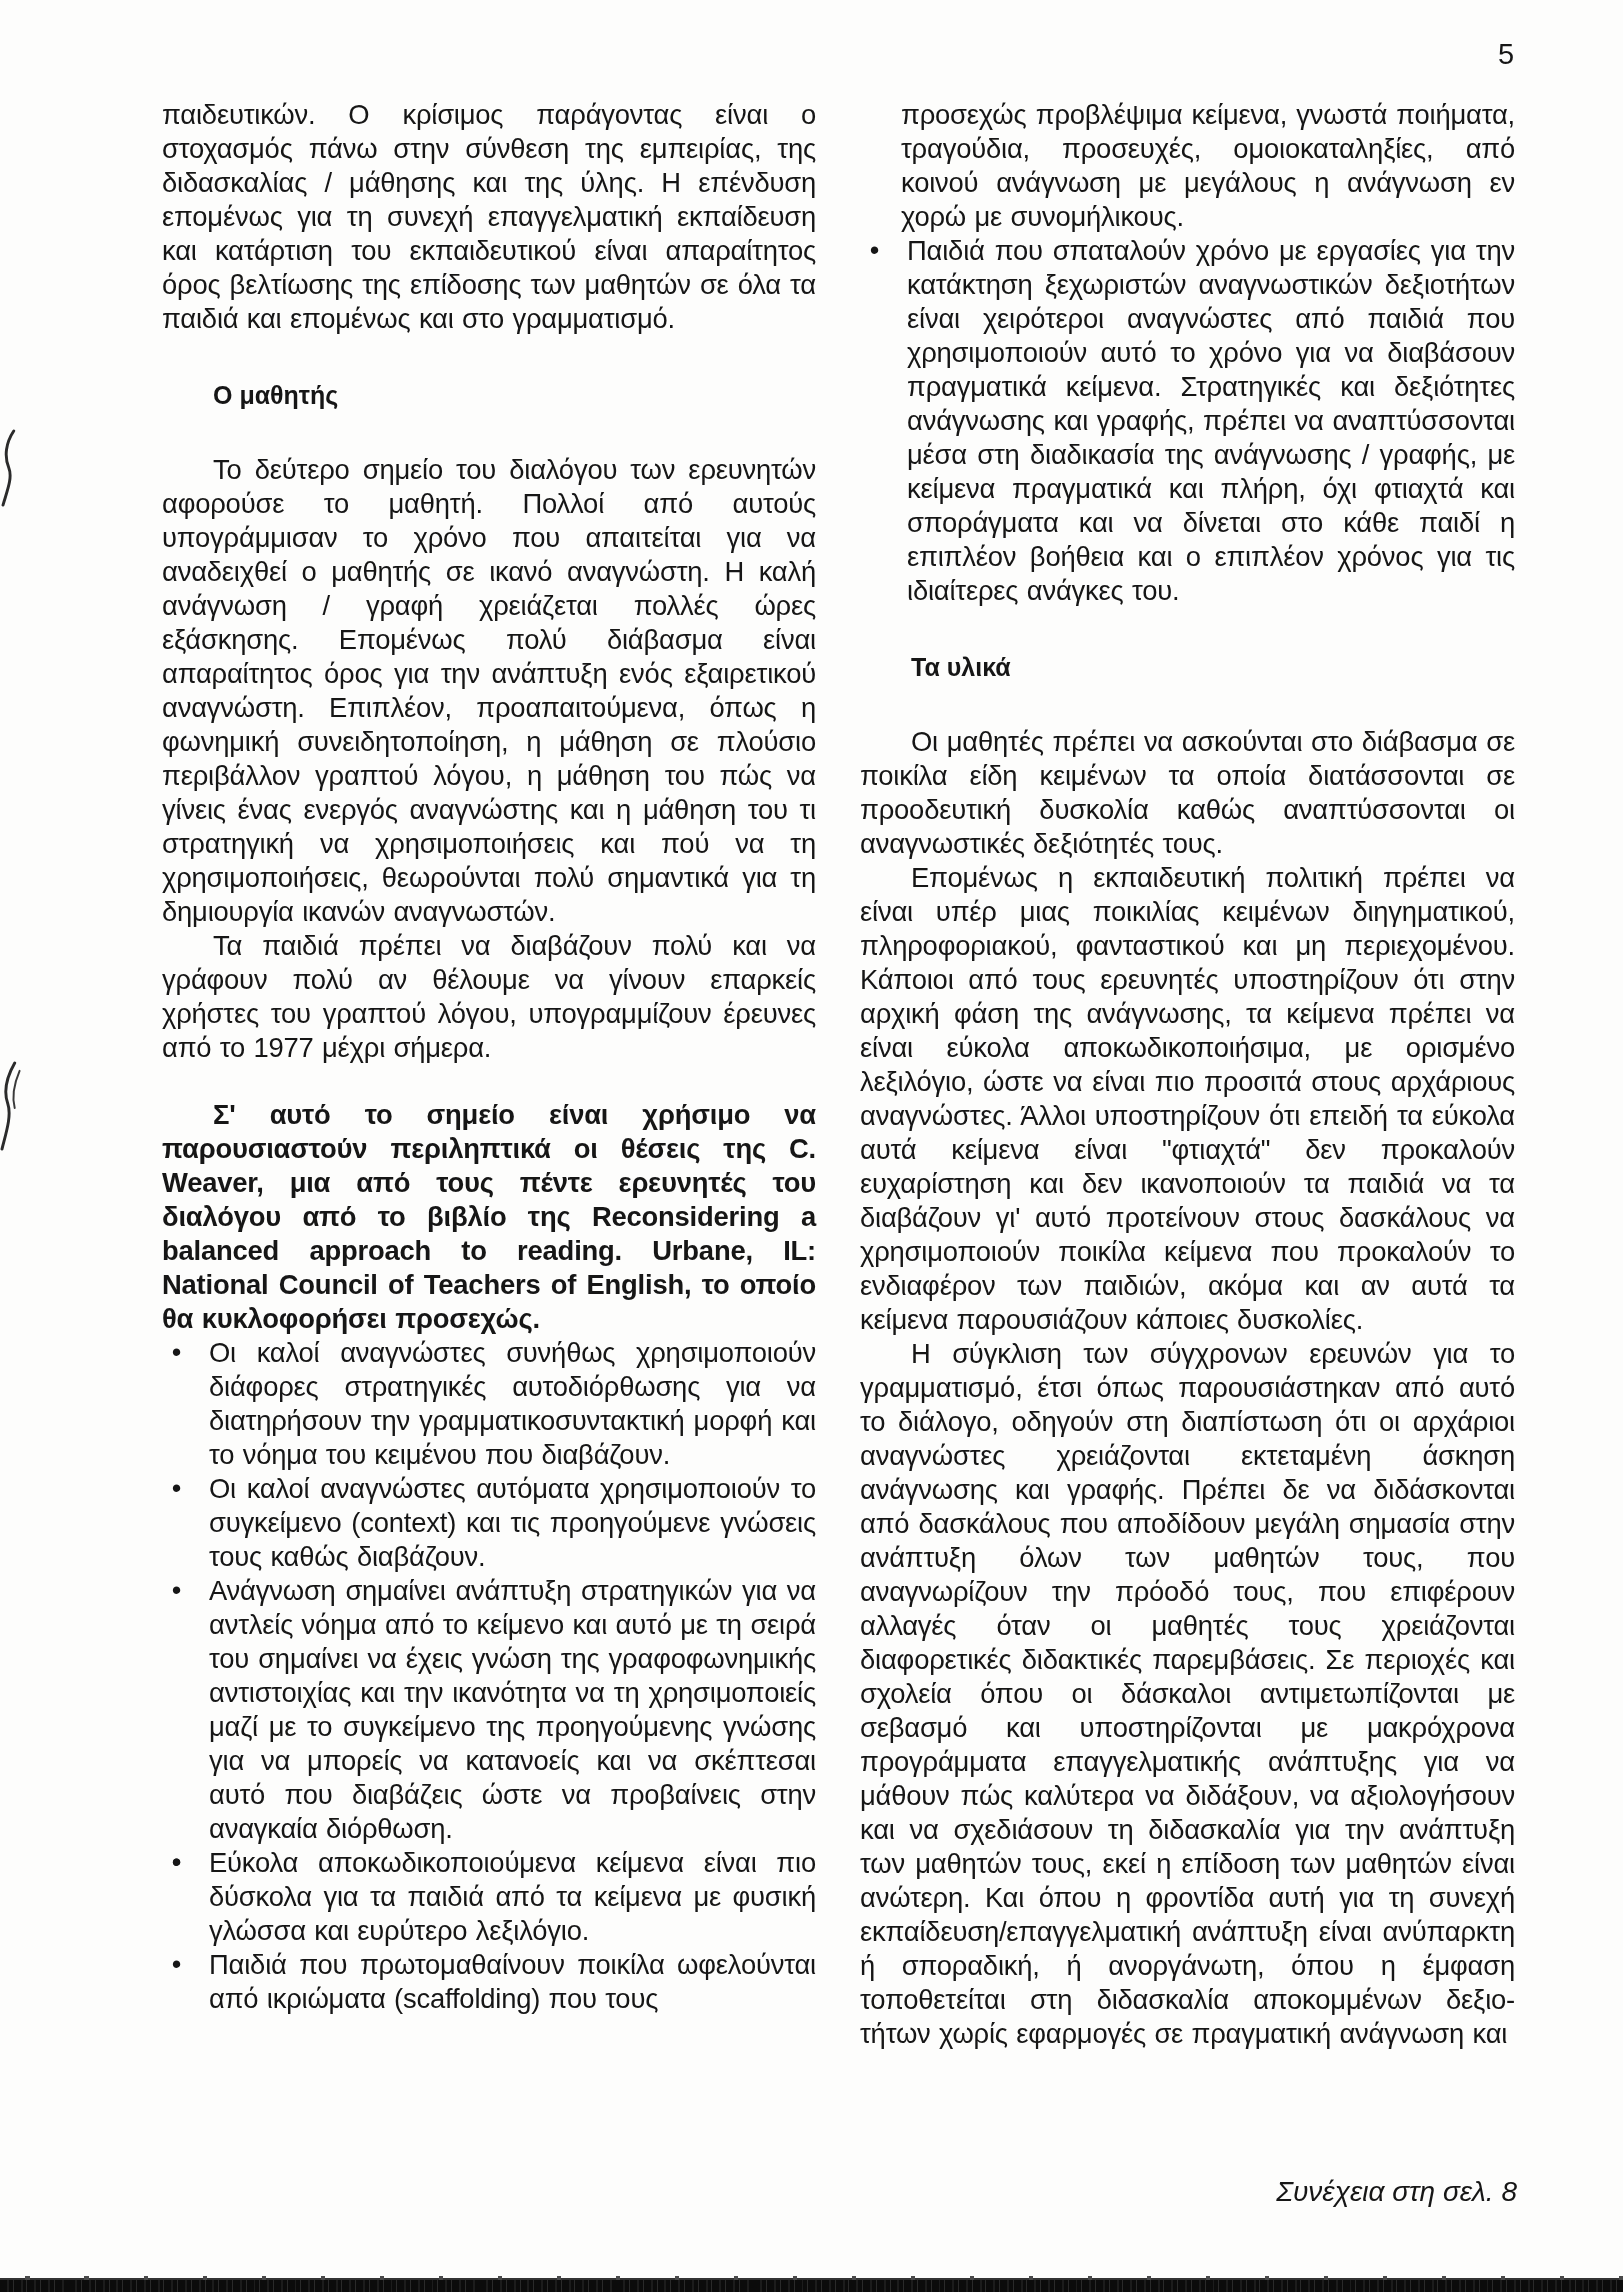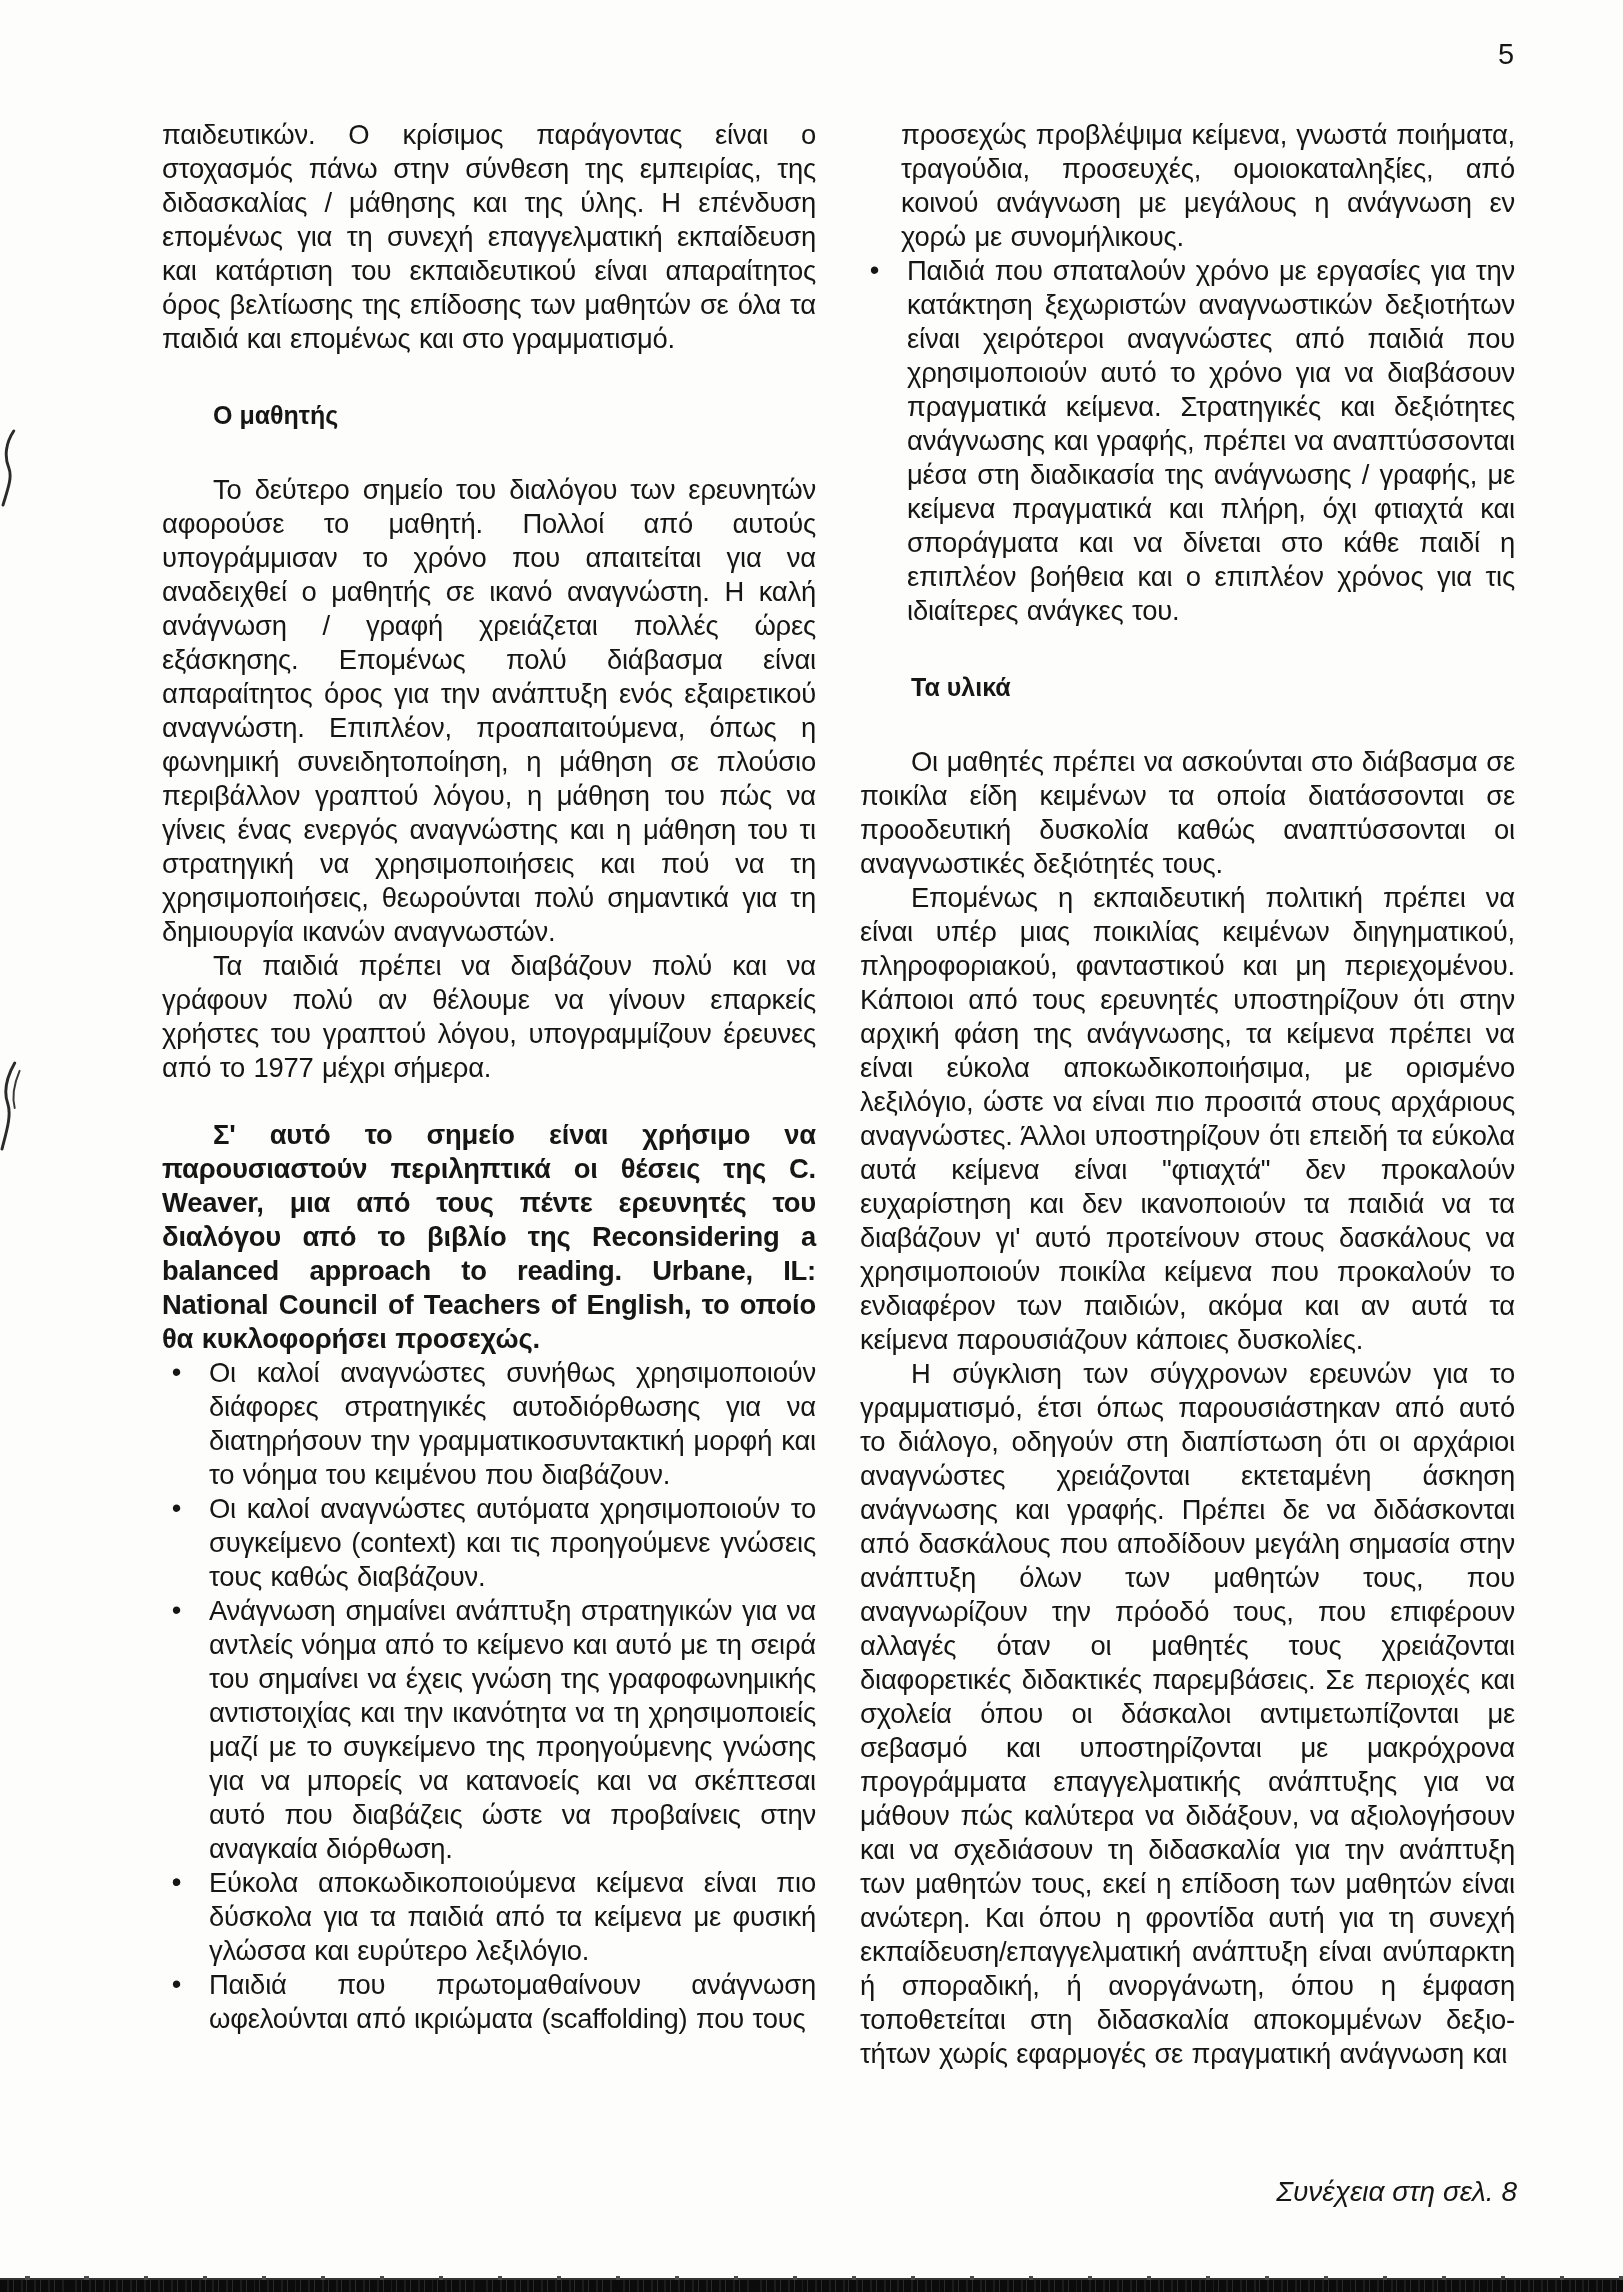--- a/index.html
+++ b/index.html
@@ -12,21 +12,21 @@
     font-family:"Liberation Sans","DejaVu Sans",sans-serif;
     color:#161616;
   }
   .columns{
     position:absolute;
     left:0;top:0;width:1623px;
     box-sizing:border-box;
     padding:98px 109px 0 162px;
     display:flex;gap:44px;
   }
-  .col{box-sizing:border-box;margin-top:20px;}
+  .col{box-sizing:border-box;}
   .col.left{flex:0 0 654px;width:654px;}
   .col.right{flex:0 0 655px;width:655px;}
   .para{
     margin:0;
     font-size:27.4px;line-height:34px;
     text-align:justify;
     letter-spacing:-0.2px;
     word-spacing:1px;
   }
   .para.indent{text-indent:51px;}
@@ -92,21 +92,21 @@
         <p class="para">παιδευτικών. Ο κρίσιμος παράγοντας είναι ο στοχασμός πάνω στην σύνθεση της εμπειρίας, της διδασκαλίας / μάθησης και της ύλης. Η επένδυση επομένως για τη συνεχή επαγγελματική εκπαίδευση και κατάρτιση του εκπαιδευτικού είναι απαραίτητος όρος βελτίωσης της επίδοσης των μαθητών σε όλα τα παιδιά και επομένως και στο γραμματισμό.</p>
         <h2 class="heading">Ο μαθητής</h2>
         <p class="para indent">Το δεύτερο σημείο του διαλόγου των ερευνητών αφορούσε το μαθητή. Πολλοί από αυτούς υπογράμμισαν το χρόνο που απαιτείται για να αναδειχθεί ο μαθητής σε ικανό αναγνώστη. Η καλή ανάγνωση / γραφή χρειάζεται πολλές ώρες εξάσκησης. Επομένως πολύ διάβασμα είναι απαραίτητος όρος για την ανάπτυξη ενός εξαιρετικού αναγνώστη. Επιπλέον, προαπαιτούμενα, όπως η φωνημική συνειδητοποίηση, η μάθηση σε πλούσιο περιβάλλον γραπτού λόγου, η μάθηση του πώς να γίνεις ένας ενεργός αναγνώστης και η μάθηση του τι στρατηγική να χρησιμοποιήσεις και πού να τη χρησιμοποιήσεις, θεωρούνται πολύ σημαντικά για τη δημιουργία ικανών αναγνωστών.</p>
         <p class="para indent">Τα παιδιά πρέπει να διαβάζουν πολύ και να γράφουν πολύ αν θέλουμε να γίνουν επαρκείς χρήστες του γραπτού λόγου, υπογραμμίζουν έρευνες από το 1977 μέχρι σήμερα.</p>
         <p class="para indent gap">Σ' αυτό το σημείο είναι χρήσιμο να παρουσιαστούν περιληπτικά οι θέσεις της C. Weaver, μια από τους πέντε ερευνητές του διαλόγου από το βιβλίο της Reconsidering a balanced approach to reading. Urbane, IL: National Council of Teachers of English, το οποίο θα κυκλοφορήσει προσεχώς.</p>
         <div class="bullet"><span class="dot">•</span><span>Οι καλοί αναγνώστες συνήθως χρησιμοποιούν διάφορες στρατηγικές αυτοδιόρθωσης για να διατηρήσουν την γραμματικοσυντακτική μορφή και το νόημα του κειμένου που διαβάζουν.</span></div>
         <div class="bullet"><span class="dot">•</span><span>Οι καλοί αναγνώστες αυτόματα χρησιμοποιούν το συγκείμενο (context) και τις προηγούμενε γνώσεις τους καθώς διαβάζουν.</span></div>
         <div class="bullet"><span class="dot">•</span><span>Ανάγνωση σημαίνει ανάπτυξη στρατηγικών για να αντλείς νόημα από το κείμενο και αυτό με τη σειρά του σημαίνει να έχεις γνώση της γραφοφωνημικής αντιστοιχίας και την ικανότητα να τη χρησιμοποιείς μαζί με το συγκείμενο της προηγούμενης γνώσης για να μπορείς να κατανοείς και να σκέπτεσαι αυτό που διαβάζεις ώστε να προβαίνεις στην αναγκαία διόρθωση.</span></div>
         <div class="bullet"><span class="dot">•</span></div>
         <div class="bullet"><span class="dot">•</span><span>Εύκολα αποκωδικοποιούμενα κείμενα είναι πιο δύσκολα για τα παιδιά από τα κείμενα με φυσική γλώσσα και ευρύτερο λεξιλόγιο.</span></div>
-        <div class="bullet"><span class="dot">•</span><span>Παιδιά που πρωτομαθαίνουν ανάγνωση ωφελούνται από ικριώματα (scaffolding) που τους</span></div>
+        <div class="bullet"><span class="dot">•</span><span>Παιδιά που πρωτομαθαίνουν ποικίλα ωφελούνται από ικριώματα (scaffolding) που τους</span></div>
       </div>
     <div class="col right">
         <p class="para cont">προσεχώς προβλέψιμα κείμενα, γνωστά ποιήματα, τραγούδια, προσευχές, ομοιοκαταληξίες, από κοινού ανάγνωση με μεγάλους η ανάγνωση εν χορώ με συνομήλικους.</p>
         <div class="bullet"><span class="dot">•</span><span>Παιδιά που σπαταλούν χρόνο με εργασίες για την κατάκτηση ξεχωριστών αναγνωστικών δεξιοτήτων είναι χειρότεροι αναγνώστες από παιδιά που χρησιμοποιούν αυτό το χρόνο για να διαβάσουν πραγματικά κείμενα. Στρατηγικές και δεξιότητες ανάγνωσης και γραφής, πρέπει να αναπτύσσονται μέσα στη διαδικασία της ανάγνωσης / γραφής, με κείμενα πραγματικά και πλήρη, όχι φτιαχτά και σποράγματα και να δίνεται στο κάθε παιδί η επιπλέον βοήθεια και ο επιπλέον χρόνος για τις ιδιαίτερες ανάγκες του.</span></div>
         <h2 class="heading">Τα υλικά</h2>
         <p class="para indent">Οι μαθητές πρέπει να ασκούνται στο διάβασμα σε ποικίλα είδη κειμένων τα οποία διατάσσονται σε προοδευτική δυσκολία καθώς αναπτύσσονται οι αναγνωστικές δεξιότητές τους.</p>
         <p class="para indent">Επομένως η εκπαιδευτική πολιτική πρέπει να είναι υπέρ μιας ποικιλίας κειμένων διηγηματικού, πληροφοριακού, φανταστικού και μη περιεχομένου. Κάποιοι από τους ερευνητές υποστηρίζουν ότι στην αρχική φάση της ανάγνωσης, τα κείμενα πρέπει να είναι εύκολα αποκωδικοποιήσιμα, με ορισμένο λεξιλόγιο, ώστε να είναι πιο προσιτά στους αρχάριους αναγνώστες. Άλλοι υποστηρίζουν ότι επειδή τα εύκολα αυτά κείμενα είναι "φτιαχτά" δεν προκαλούν ευχαρίστηση και δεν ικανοποιούν τα παιδιά να τα διαβάζουν γι' αυτό προτείνουν στους δασκάλους να χρησιμοποιούν ποικίλα κείμενα που προκαλούν το ενδιαφέρον των παιδιών, ακόμα και αν αυτά τα κείμενα παρουσιάζουν κάποιες δυσκολίες.</p>
         <p class="para indent">Η σύγκλιση των σύγχρονων ερευνών για το γραμματισμό, έτσι όπως παρουσιάστηκαν από αυτό το διάλογο, οδηγούν στη διαπίστωση ότι οι αρχάριοι αναγνώστες χρειάζονται εκτεταμένη άσκηση ανάγνωσης και γραφής. Πρέπει δε να διδάσκονται από δασκάλους που αποδίδουν μεγάλη σημασία στην ανάπτυξη όλων των μαθητών τους, που αναγνωρίζουν την πρόοδό τους, που επιφέρουν αλλαγές όταν οι μαθητές τους χρειάζονται διαφορετικές διδακτικές παρεμβάσεις. Σε περιοχές και σχολεία όπου οι δάσκαλοι αντιμετωπίζονται με σεβασμό και υποστηρίζονται με μακρόχρονα προγράμματα επαγγελματικής ανάπτυξης για να μάθουν πώς καλύτερα να διδάξουν, να αξιολογήσουν και να σχεδιάσουν τη διδασκαλία για την ανάπτυξη των μαθητών τους, εκεί η επίδοση των μαθητών είναι ανώτερη. Και όπου η φροντίδα αυτή για τη συνεχή εκπαίδευση/επαγγελματική ανάπτυξη είναι ανύπαρκτη ή σποραδική, ή ανοργάνωτη, όπου η έμφαση τοποθετείται στη διδασκαλία αποκομμένων δεξιο-τήτων χωρίς εφαρμογές σε πραγματική ανάγνωση και</p>
       </div>
   </div>

